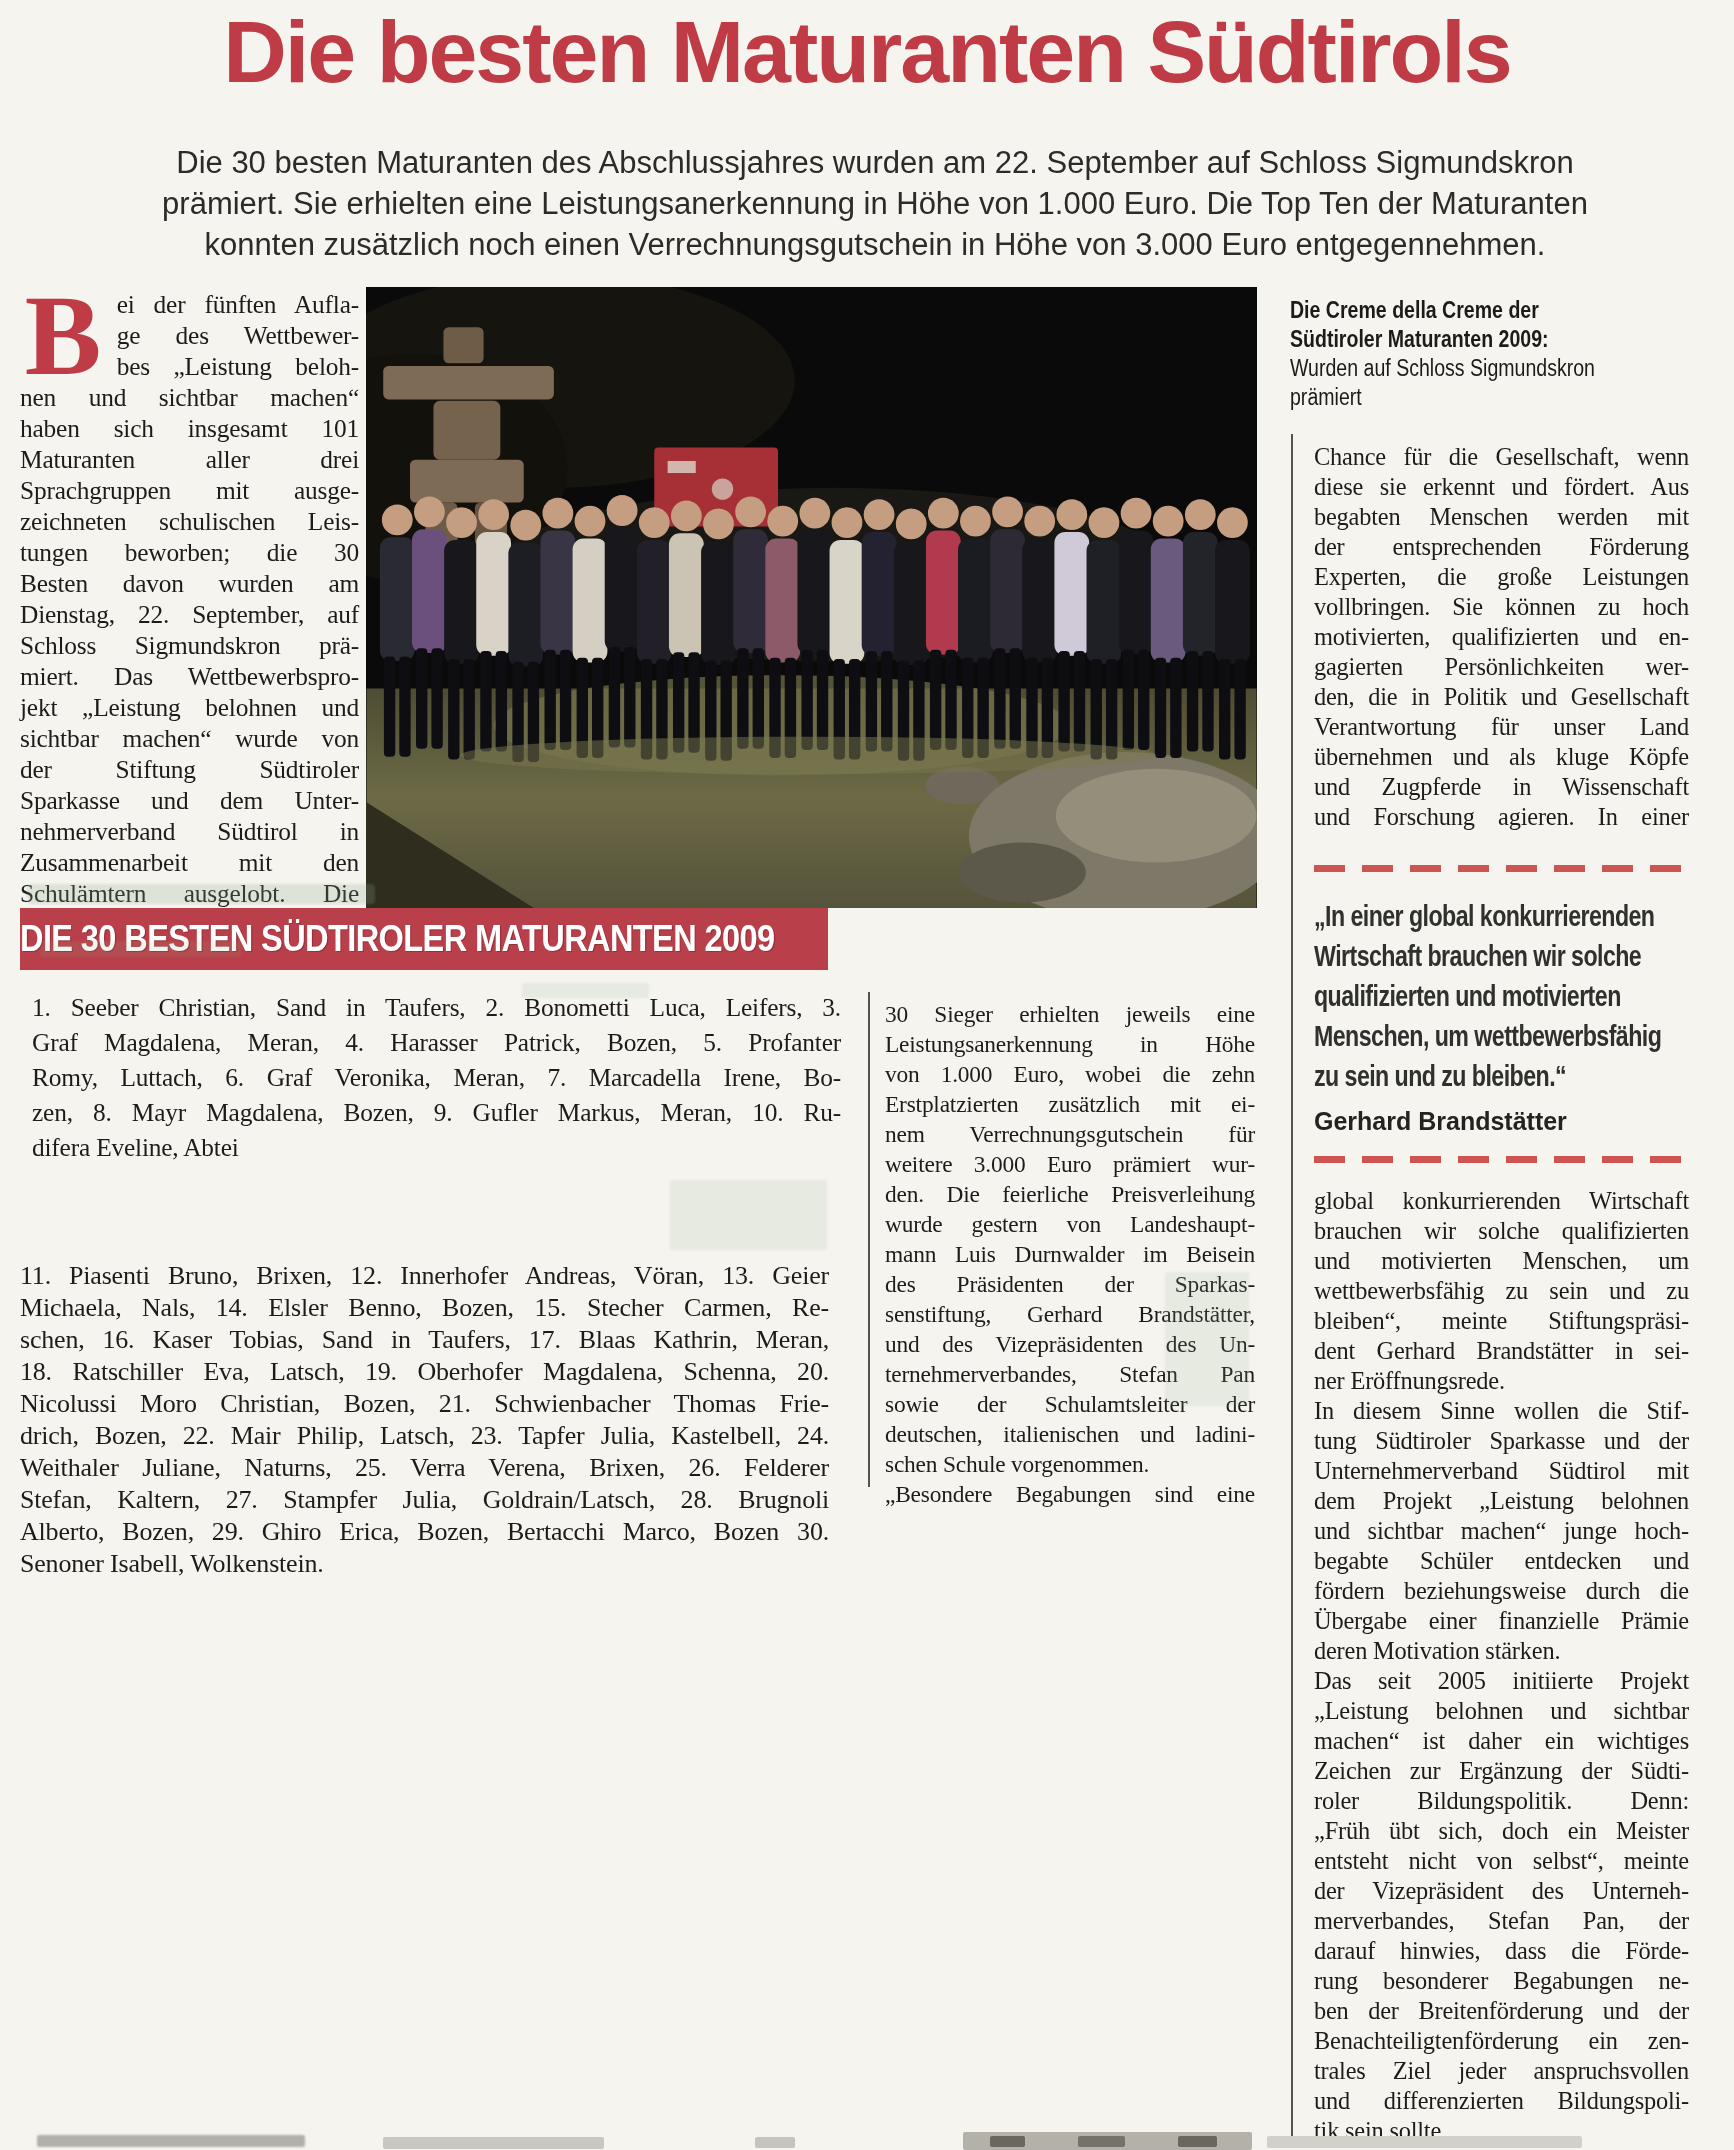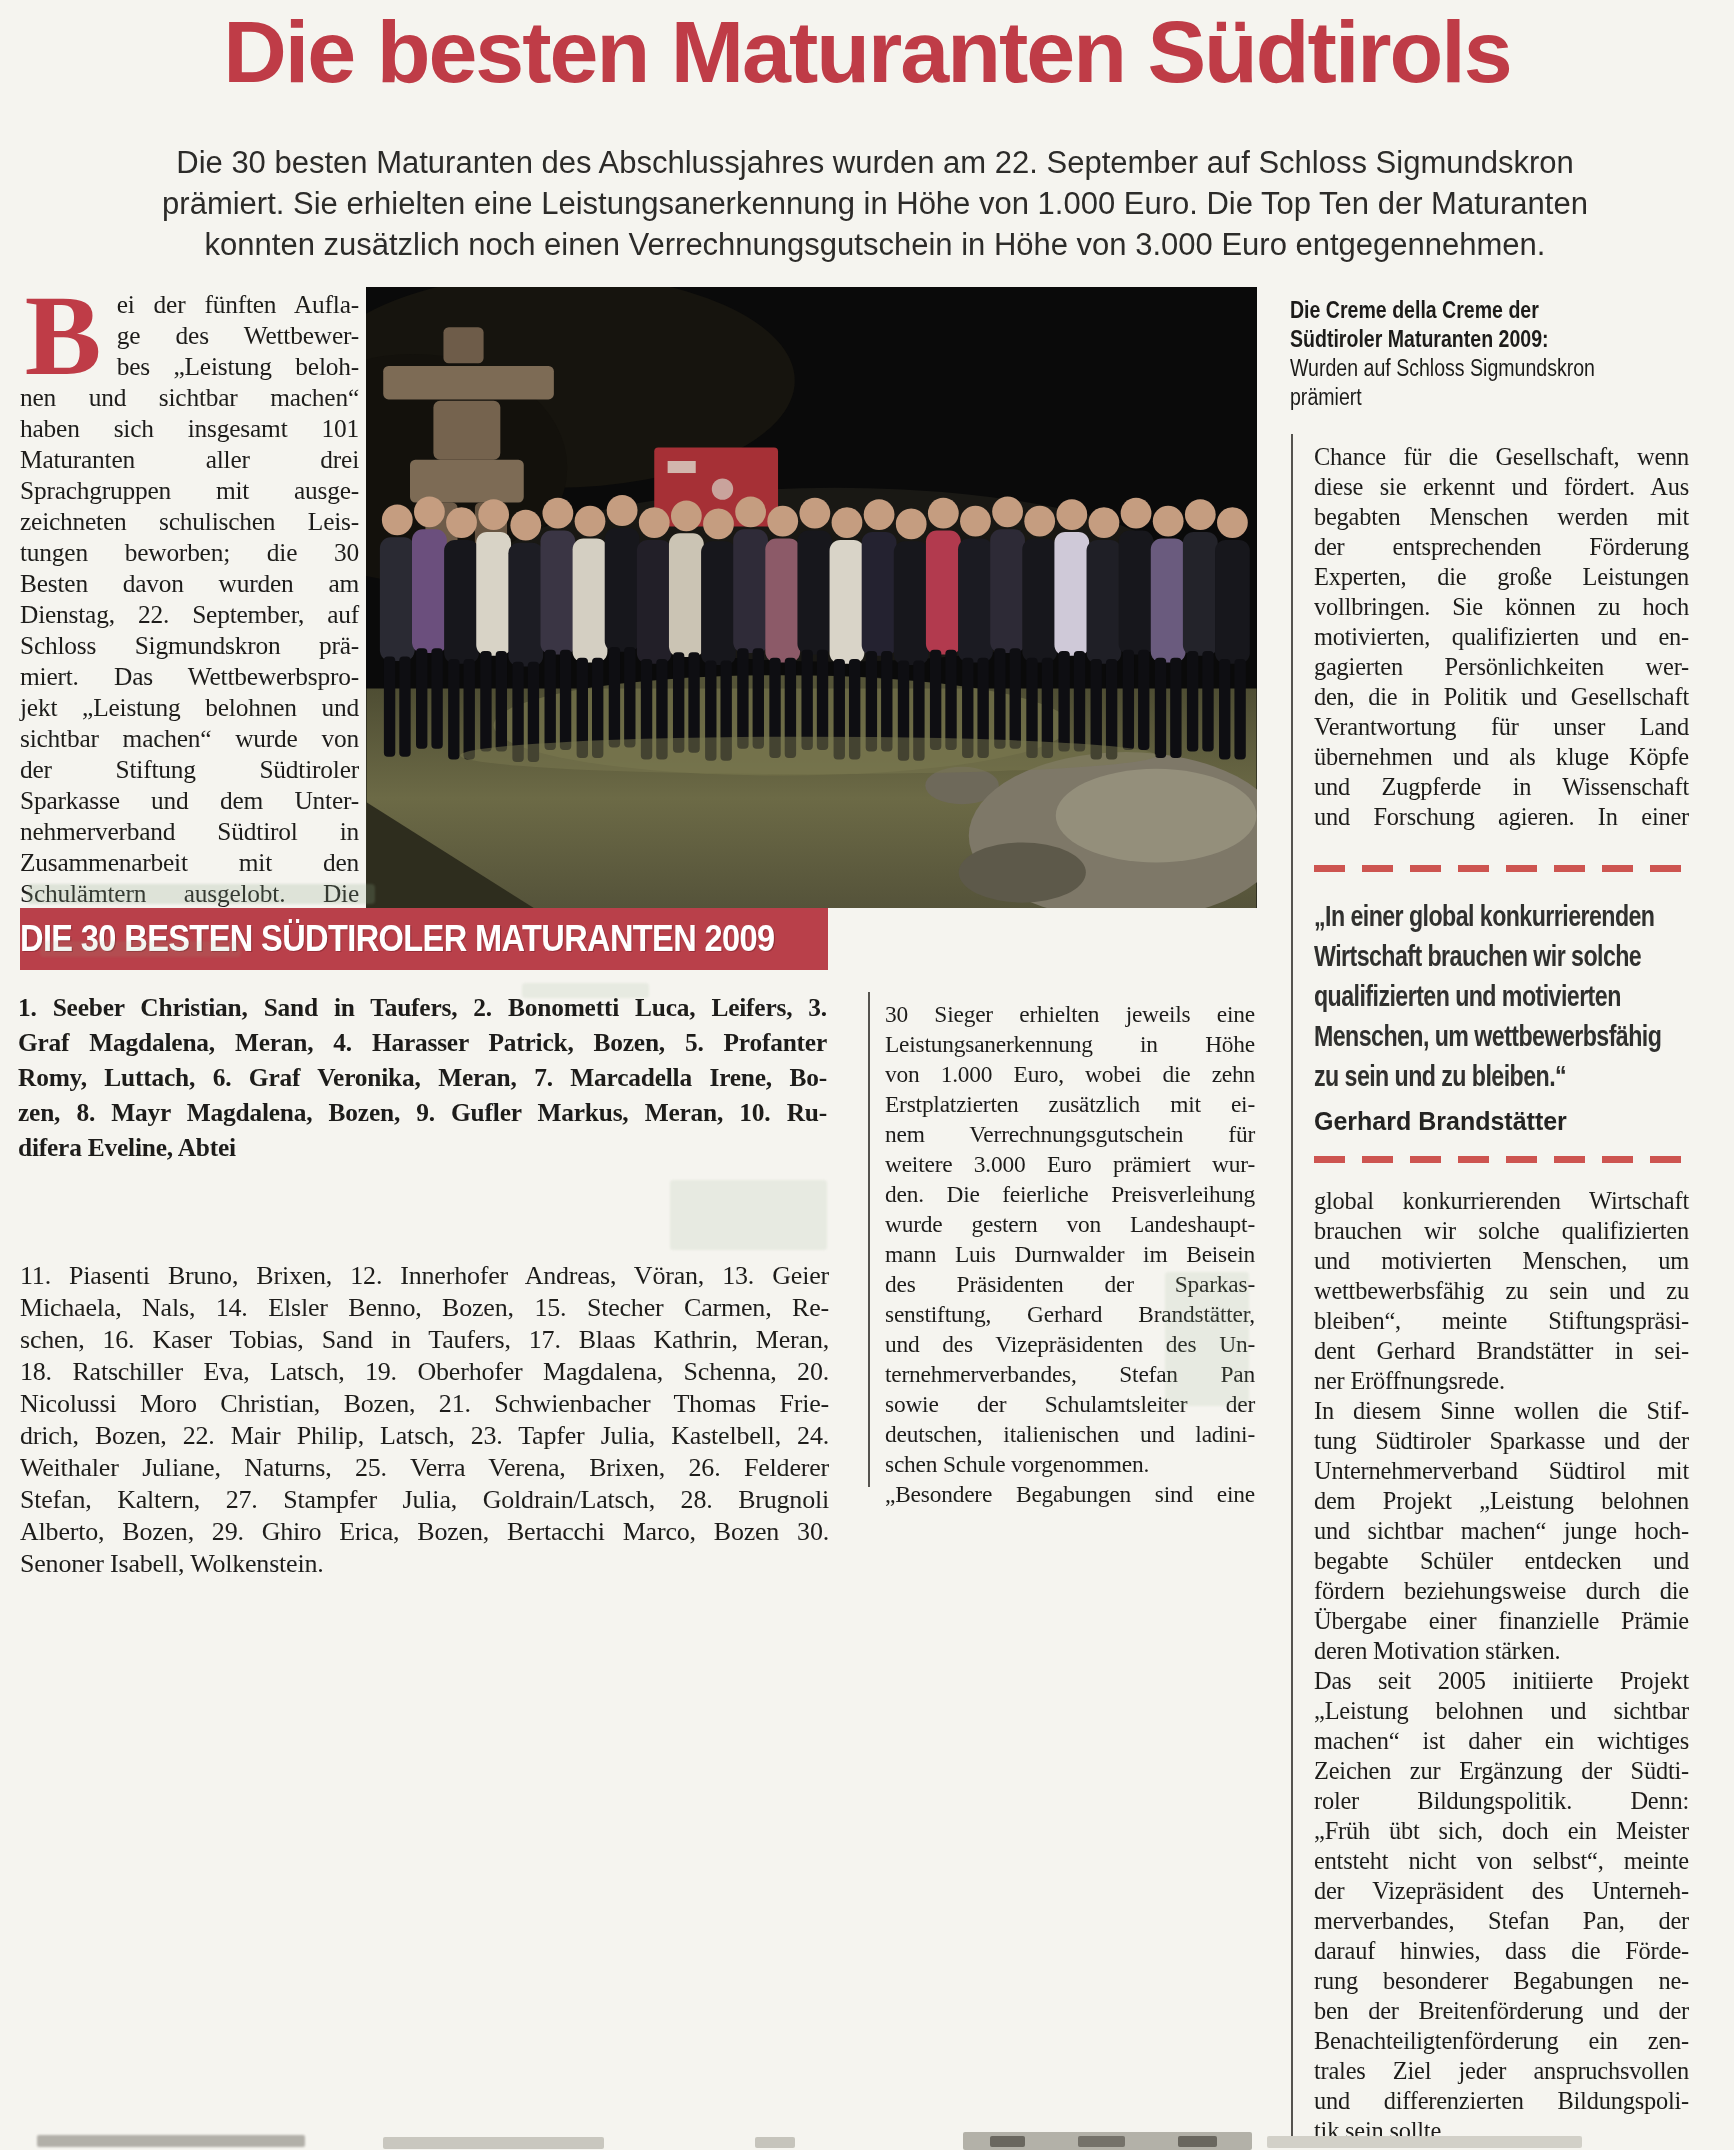--- a/index.html
+++ b/index.html
@@ -40,22 +40,22 @@
 
   
   .banner{position:absolute;left:20px;top:908px;width:808px;height:62px;
     background:var(--banner-red,#b9404a);color:#ffffff;display:flex;align-items:center;
     font-family:"Liberation Sans",sans-serif;font-weight:bold;font-size:37px;
     box-sizing:border-box;}
   .banner span{display:inline-block;white-space:nowrap;transform:scaleX(.88);
     transform-origin:0 50%;letter-spacing:-0.7px;text-shadow:1.3px 1.3px 0 rgba(90,20,25,.35);}
 
   
-  .names-top{position:absolute;left:18px;top:990px;width:809px;font-size:25.4px;
-    line-height:35px;font-weight:bold;letter-spacing:-0.3px;}
+  .names-top{position:absolute;left:32px;top:990px;width:809px;font-size:25.4px;
+    line-height:35px;font-weight:normal;letter-spacing:-0.3px;}
   .names-rest{position:absolute;left:20px;top:1260px;width:809px;font-size:26px;
     line-height:32px;letter-spacing:-0.3px;}
 
   
   .col-mid{position:absolute;left:885px;top:999px;width:370px;font-size:23.4px;line-height:30px;}
 
   
   .col-right{position:absolute;left:1314px;top:442px;width:375px;font-size:24.4px;line-height:30px;}
 
   

